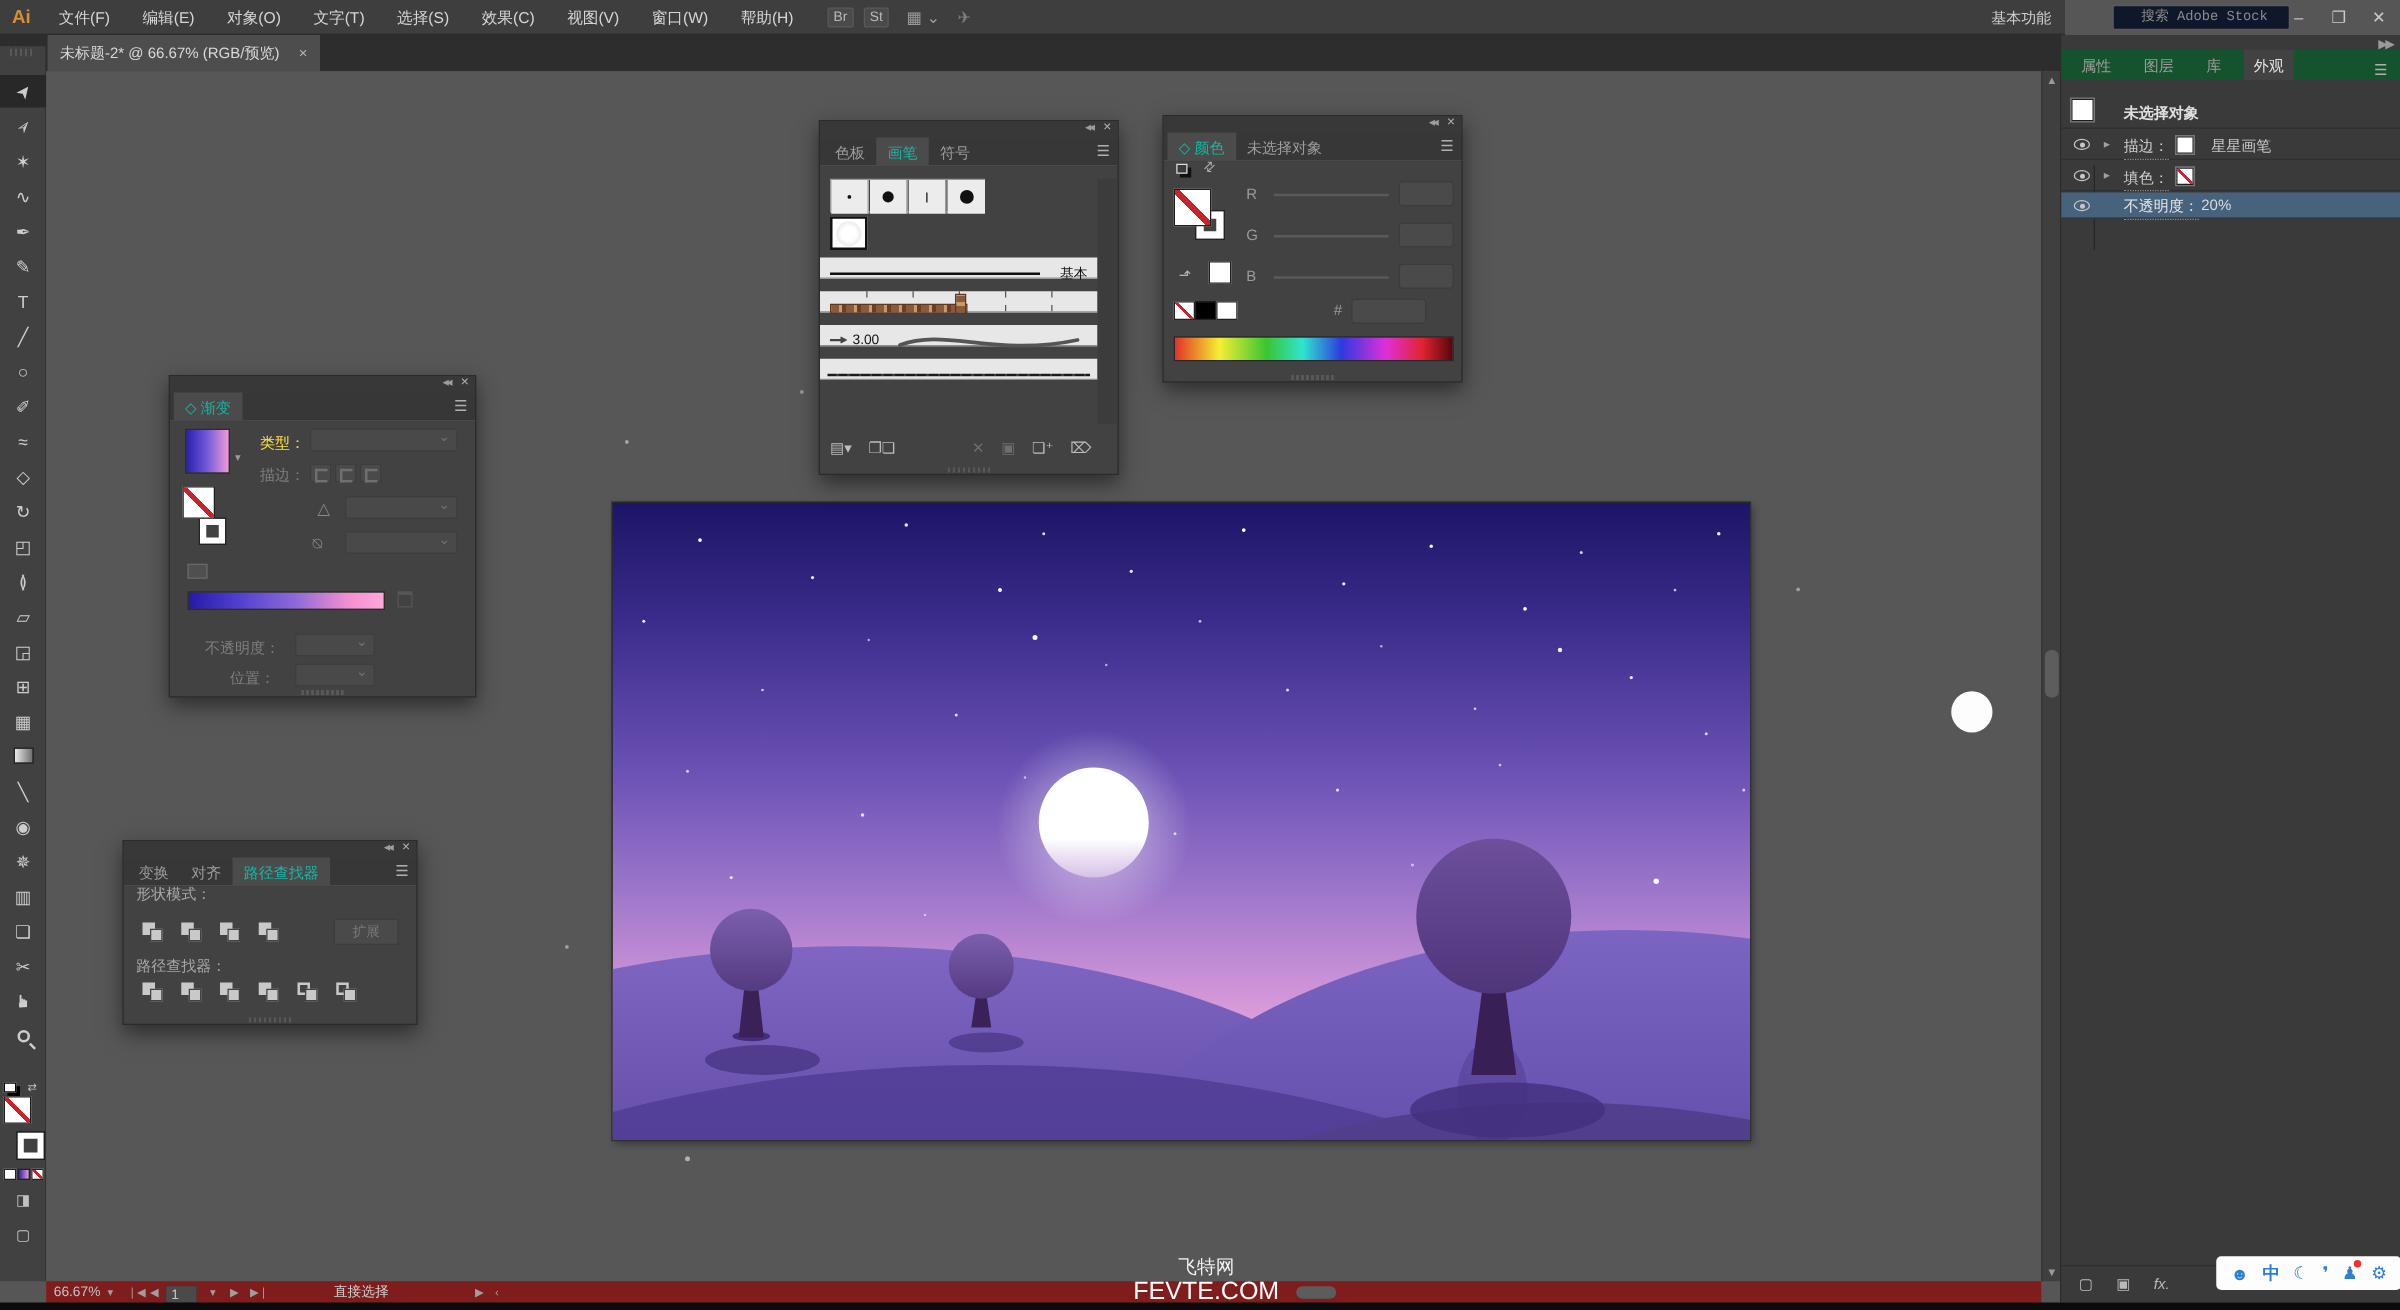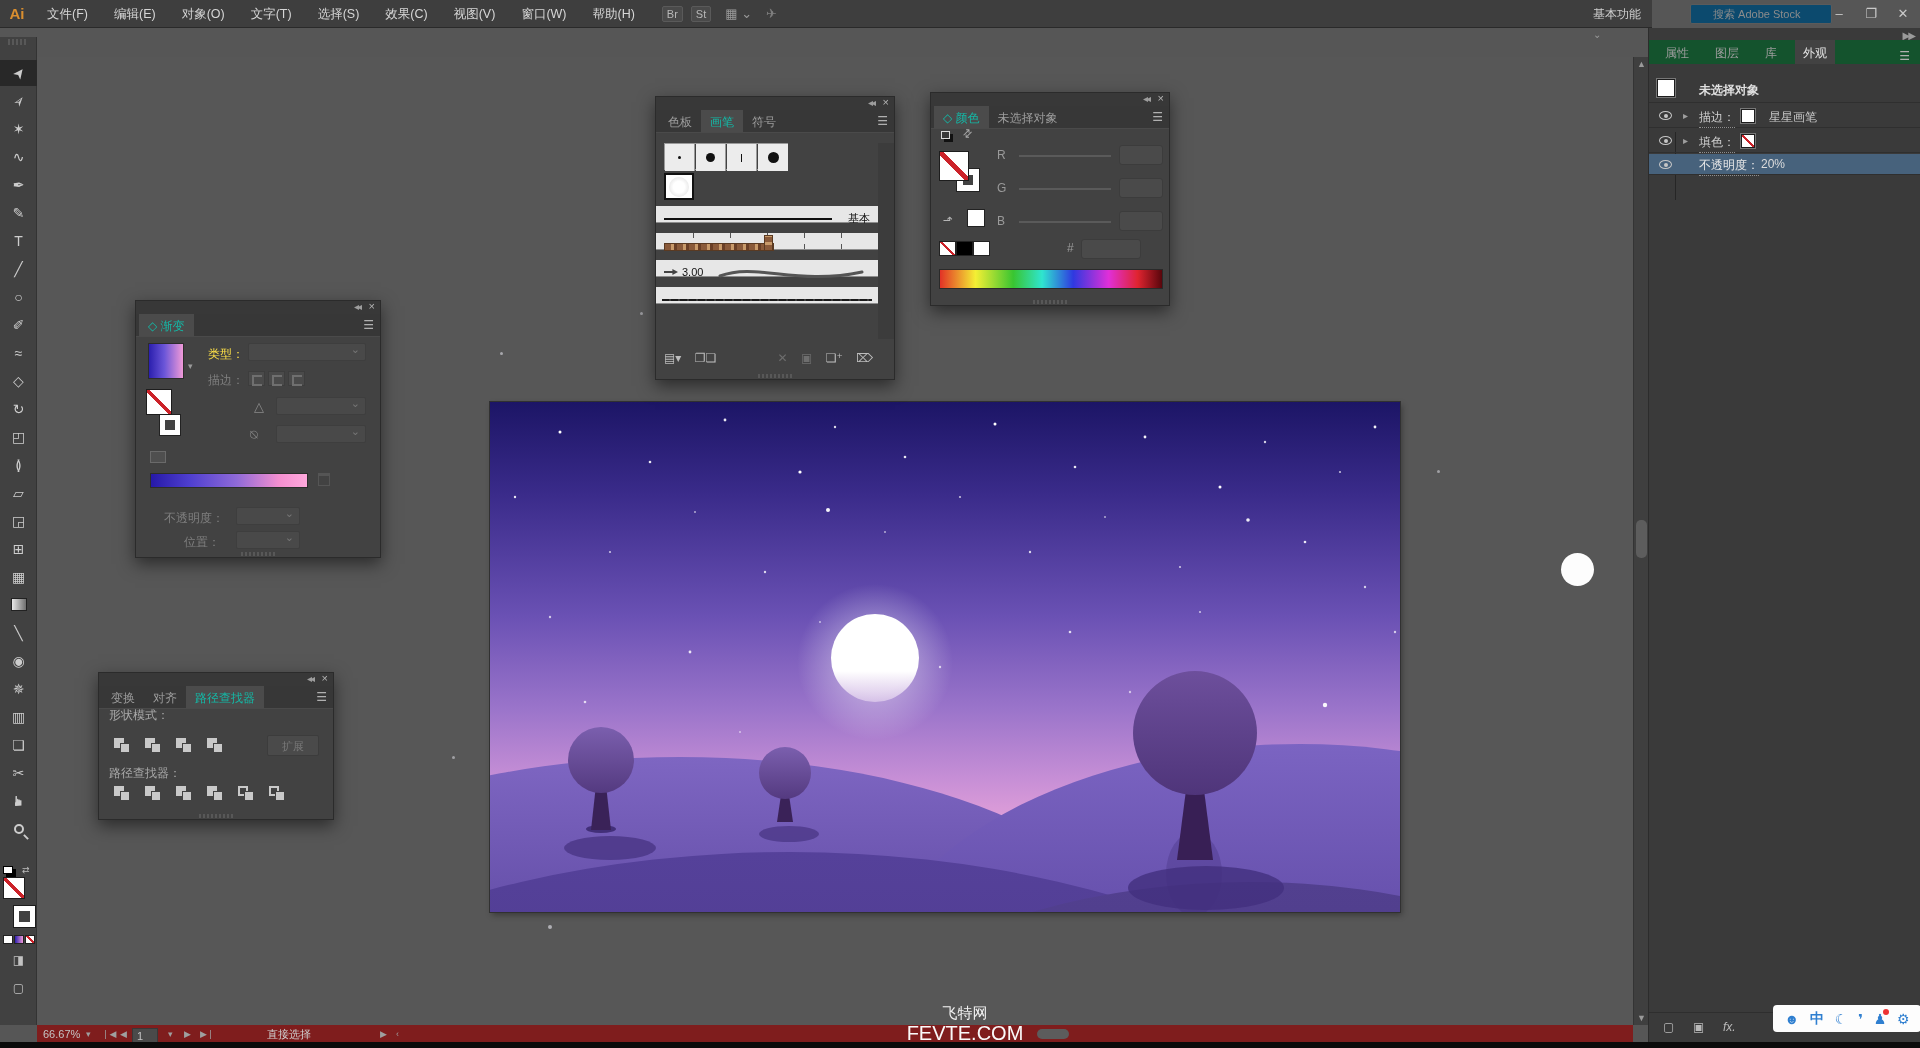--- a/index.html
+++ b/index.html
@@ -12,22 +12,22 @@
   #topbar { position:absolute; left:0; top:0; width:1652px; height:28px; background:#3e3e3e;
             border-bottom:1px solid #2a2a2a; display:flex; align-items:center; }
   #ai-logo { width:34px; text-align:center; color:#d98e2f; font-weight:bold; font-size:15px; }
   .menu-item { padding:0 13px; color:#d6d6d6; font-size:12.5px; line-height:28px; cursor:default; }
   .tb-ic { color:#b8b8b8; font-size:11px; margin-left:14px; background:#4a4a4a; border:1px solid #5a5a5a;
            padding:1px 4px; border-radius:2px; }
   .tb-ic2 { color:#9a9a9a; margin-left:14px; font-size:13px; }
   #workspace-switcher { position:absolute; left:1585px; top:4px; height:20px; padding:0 8px; color:#cfcfcf;
            font-size:12px; line-height:20px; }
   #workspace-switcher .car { color:#9a9a9a; font-size:10px; }
-  #stock-search { position:absolute; left:1690px; top:4px; width:142px; height:20px; background:#0c4a6e;
-           border:1px solid #5b5b5b; border-radius:2px; color:#9a9a9a; font-size:11px; padding:0 4px 0 22px; }
+  #stock-search { position:absolute; left:1690px; top:4px; width:142px; height:20px; background:#0f172a;
+           border:1px solid #5b5b5b; border-radius:2px; color:#9a9a9a; font-size:11px; padding:0 4px 0 22px;font-family:Liberation Mono, monospace; }
   #stock-search::placeholder { color:#8b8b8b; }
   #search-glyph { position:absolute; left:1695px; top:6px; color:#9f9f9f; font-size:12px; }
   .winbtn { position:absolute; top:0; width:30px; height:27px; text-align:center; line-height:27px;
             color:#c9c9c9; font-size:13px; }
 
   
   #tabbar { position:absolute; left:0; top:28px; width:1648px; height:29px; background:#2d2d2d; }
   #doc-tab { position:absolute; left:38px; top:0; height:29px; background:#4d4d4d; color:#d9d9d9;
              padding:0 10px; line-height:29px; font-size:12px; }
   #doc-tab .x { margin-left:12px; color:#b5b5b5; }
@@ -228,20 +228,27 @@
       <span data-name="workspace-label">基本功能</span>
       <span class="car" data-name="chevron-down-icon">⌄</span>
     </span>
     <span id="search-glyph" data-name="search-icon">⌕</span>
     <input id="stock-search" data-name="stock-search-input" placeholder="搜索 Adobe Stock" style="">
     <span class="winbtn" style="left:1824px" data-name="minimize-button">–</span>
     <span class="winbtn" style="left:1856px" data-name="restore-button">❐</span>
     <span class="winbtn" style="left:1888px" data-name="close-button">✕</span>
   </div>
 
+  <div id="tabbar" data-name="document-tab-bar">
+    <span id="tools-dock-collapse" data-name="toolbar-collapse-icon">▶▶</span>
+    <div id="doc-tab" data-name="document-tab">
+      <span data-name="document-title">未标题-2* @ 66.67% (RGB/预览)</span>
+      <span class="x" data-name="document-close-icon">×</span>
+    </div>
+  </div>
 
   <div id="toolbar" data-name="tools-panel">
     <div class="grip" data-name="toolbar-grip"></div>
     <div id="tools" data-name="tools-list">
         <div class="tool on" data-name="tool-selection" style="top: 23px;"><span data-name="tool-selection-icon">➤</span></div>
         <div class="tool" data-name="tool-direct-selection" style="top: 51px;"><span data-name="tool-direct-selection-icon">➢</span></div>
         <div class="tool" data-name="tool-magic-wand" style="top: 79px;"><span data-name="tool-magic-wand-icon">✶</span></div>
         <div class="tool" data-name="tool-lasso" style="top: 107px;"><span data-name="tool-lasso-icon">∿</span></div>
         <div class="tool" data-name="tool-pen" style="top: 135px;"><span data-name="tool-pen-icon">✒</span></div>
         <div class="tool" data-name="tool-curvature" style="top: 163px;"><span data-name="tool-curvature-icon">✎</span></div>

